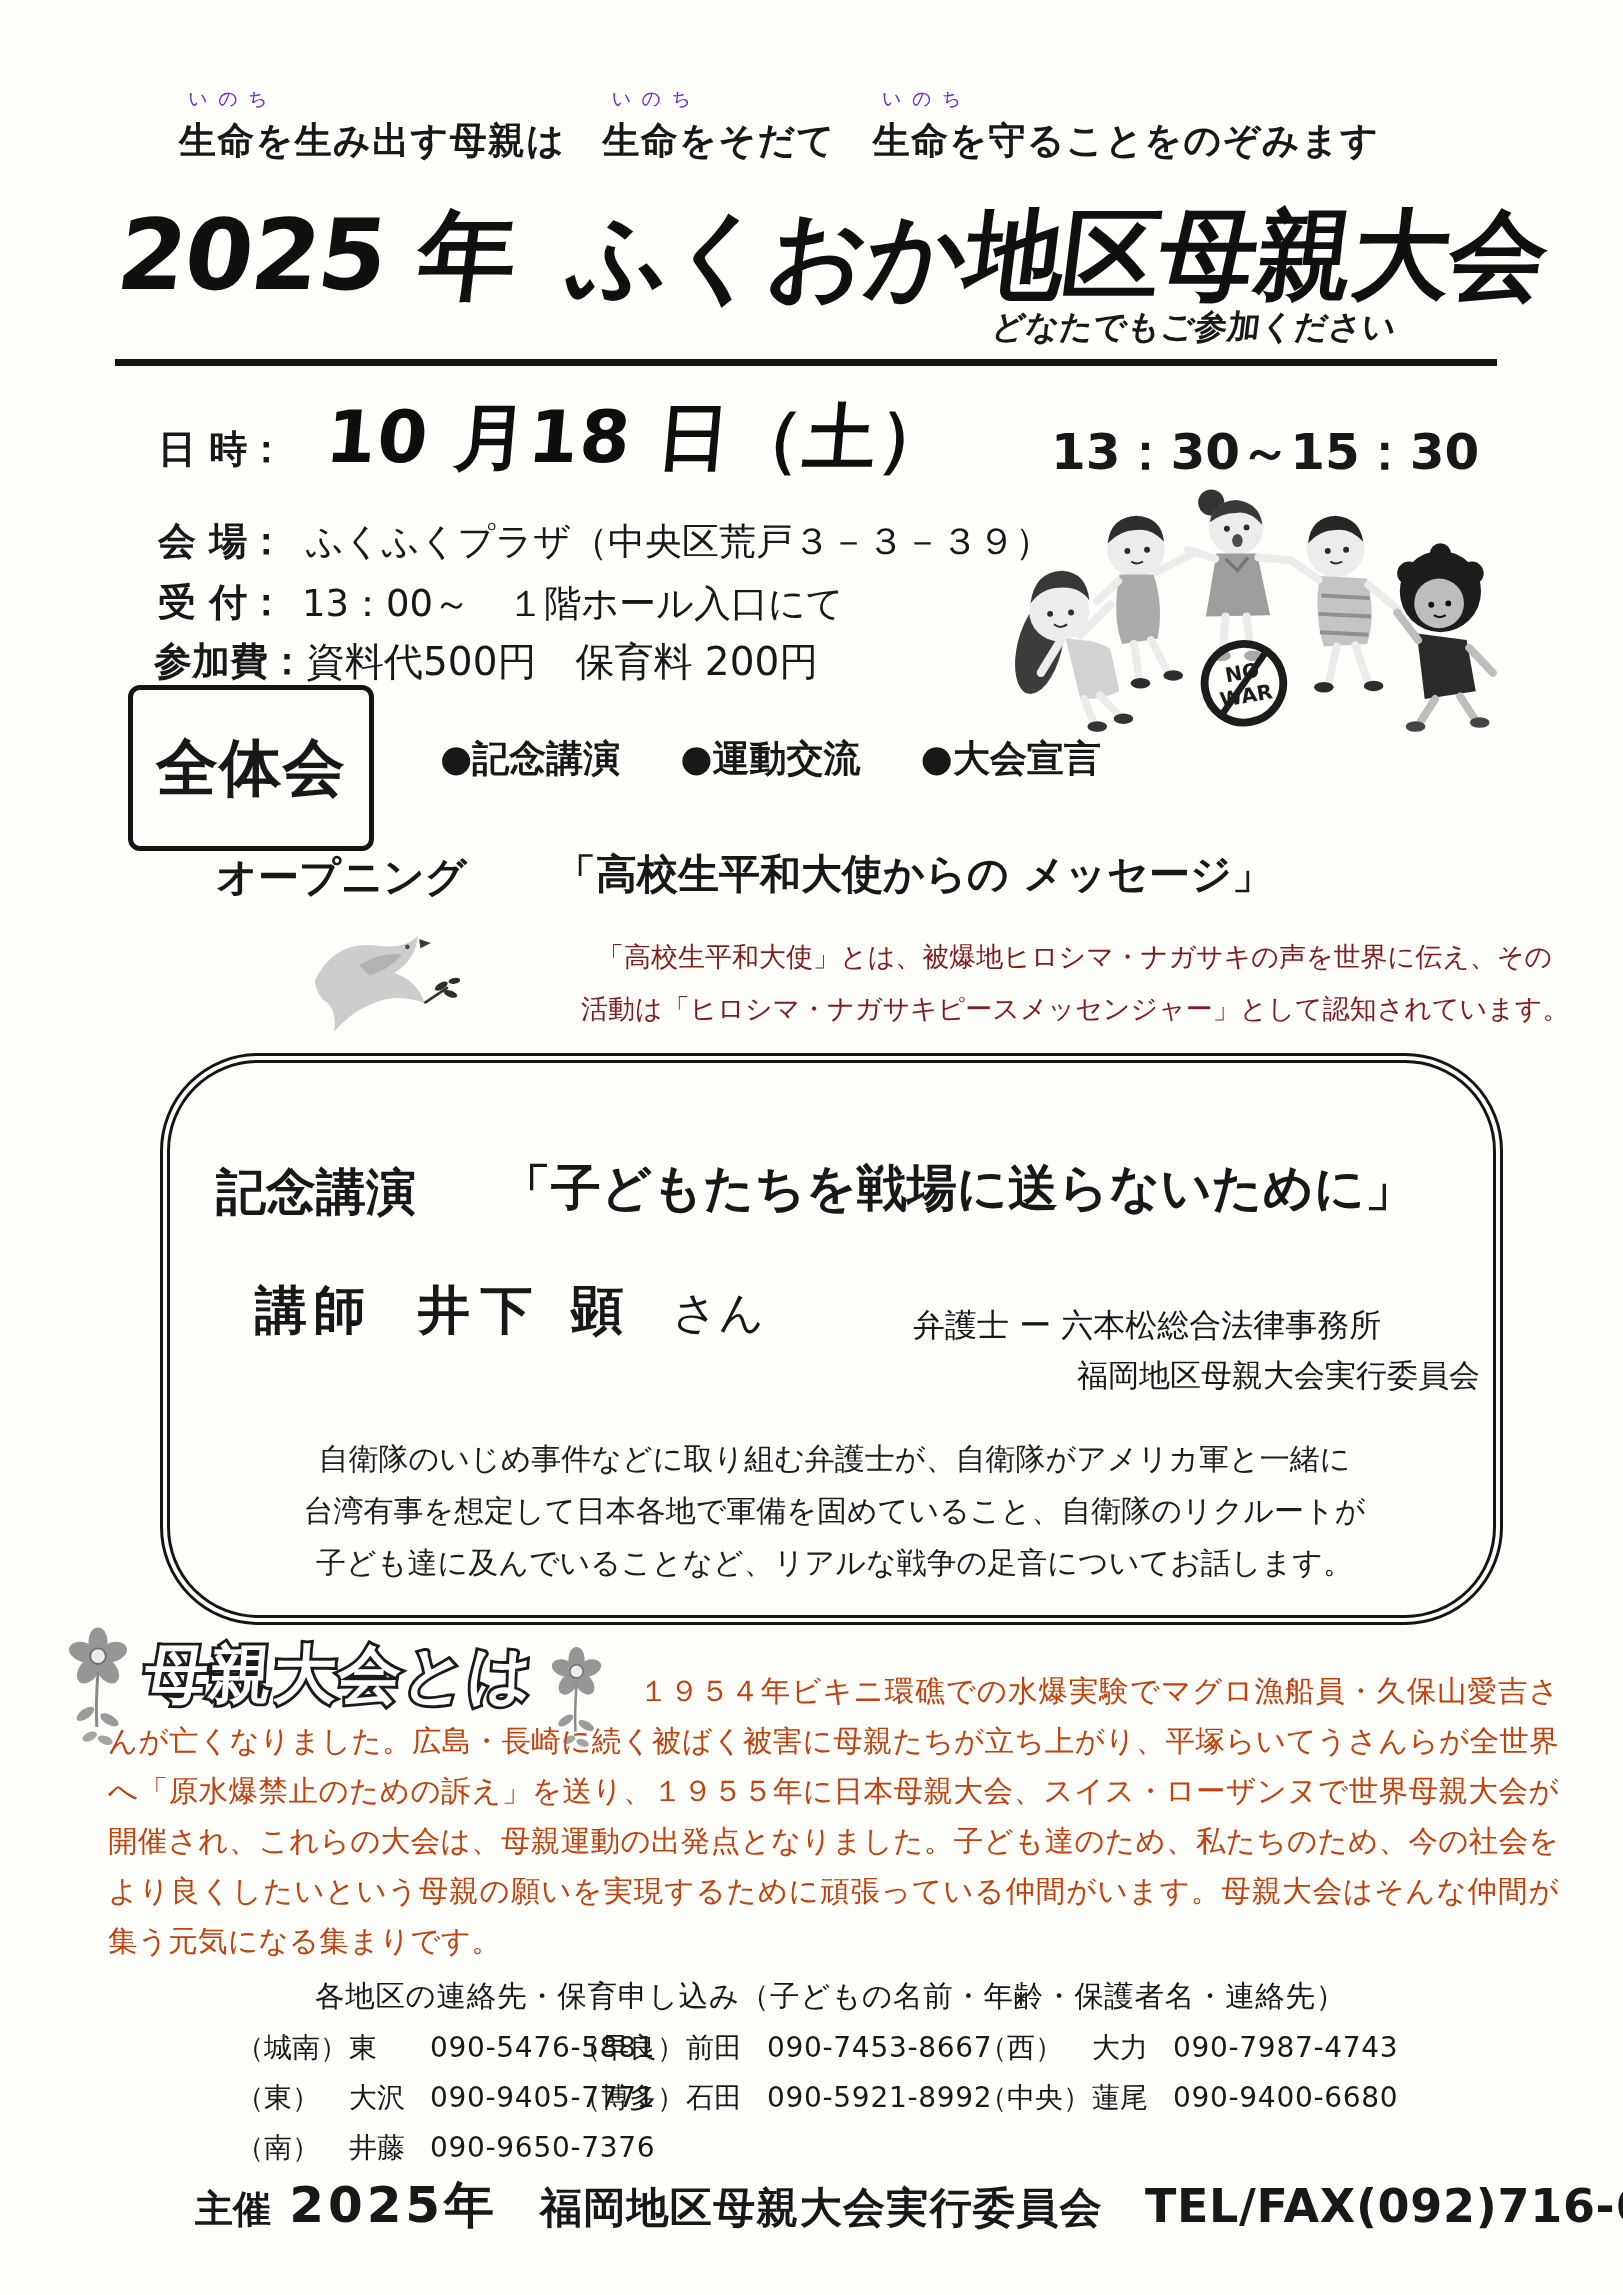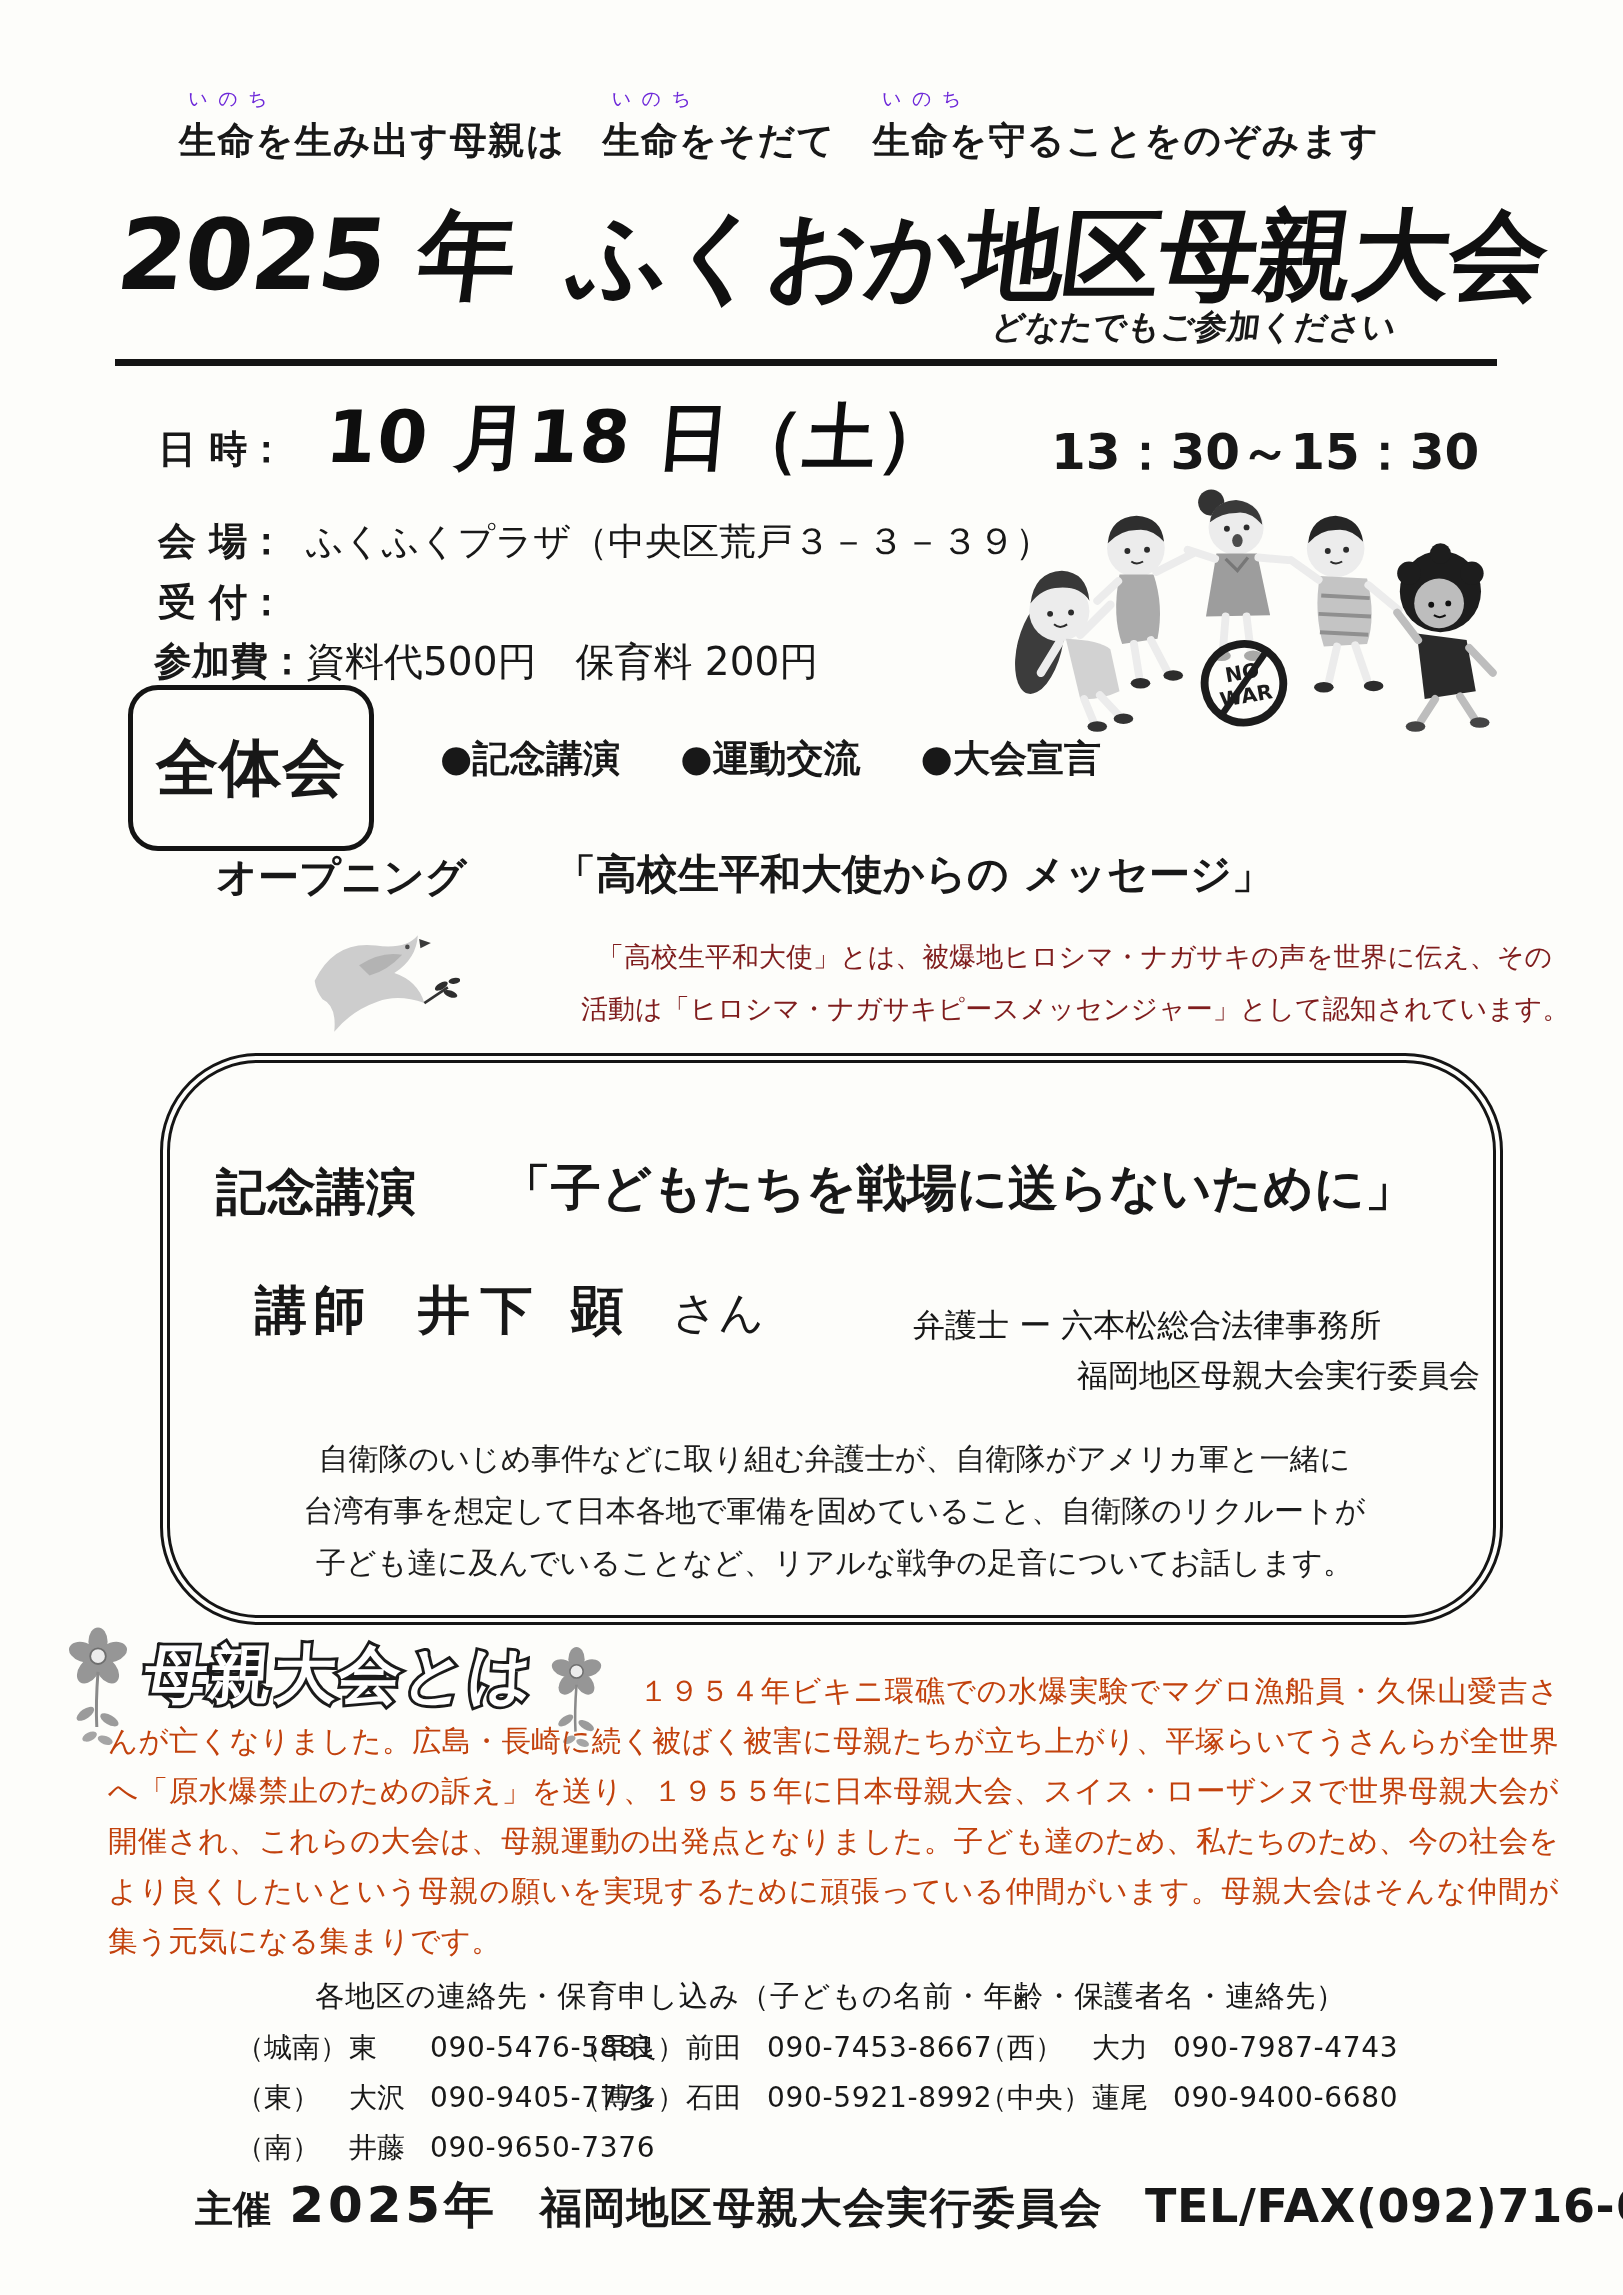--- a/index.html
+++ b/index.html
@@ -32,21 +32,21 @@
   .lbl{position:absolute;font-size:38px;font-weight:600;white-space:nowrap;}
   .val{position:absolute;font-size:37px;font-weight:500;white-space:nowrap;}
   .date-big{
     position:absolute;left:326px;top:390px;font-size:72px;font-weight:900;white-space:nowrap;
     transform:skewX(-5deg);color:#0e0e0e;letter-spacing:1.3px;
   }
   .time-big{position:absolute;left:1011px;top:419px;font-size:50px;font-weight:600;white-space:nowrap;margin-left:40px;}
   
   .zentai-box{
     position:absolute;left:128px;top:685px;width:236px;height:156px;
-    border:5.2px solid #141414;border-radius:30px;
+    border:5.2px solid #141414;border-radius:12px;
     display:flex;align-items:center;justify-content:center;
     font-size:62px;font-weight:800;letter-spacing:1.3px;background:#fdfdfa;
   }
   .bullets{position:absolute;left:440px;top:734px;display:flex;gap:60px;
     font-size:37px;font-weight:700;white-space:nowrap;}
   .opening-label{position:absolute;left:216px;top:850px;font-size:41px;font-weight:600;}
   .opening-quote{position:absolute;left:555px;top:847px;font-size:41px;font-weight:600;white-space:nowrap;}
   .note{position:absolute;font-size:27px;font-weight:500;white-space:nowrap;color:#7f1d1d;}
   
   .lecture-box{
@@ -137,20 +137,21 @@
   <div class="rule"></div>
 
   <span class="lbl" style="left:158px;top:424px;">日 時：</span>
   <span class="date-big">10 月18 日（土）</span>
   <span class="time-big">13：30～15：30</span>
 
   <span class="lbl" style="left:158px;top:516px;">会 場：</span>
   <span class="val" style="left:306px;top:517px;">ふくふくプラザ（中央区荒戸３－３－３９）</span>
 
   <span class="lbl" style="left:158px;top:577px;">受 付：</span>
+  <span class="val" style="left:302px;top:579px;">13：00～　１階ホール入口にて</span>
 
   <span class="lbl" style="left:154px;top:636px;">参加費：</span>
   <span class="val" style="left:306px;top:635px;font-size:39px;">資料代500円　保育料 200円</span>
 
   <svg class="children" style="position:absolute;left:982px;top:475px;" width="537" height="262" viewBox="0 0 820 400">
 
     <g>
       <ellipse cx="88" cy="262" rx="34" ry="74" fill="#3c3c3c" transform="rotate(14 88 262)"></ellipse>
       <circle cx="118" cy="208" r="46" fill="#ececec"></circle>
       <path d="M74,196 Q80,148 122,146 Q160,148 164,192 Q150,170 118,172 Q92,172 74,196 Z" fill="#383838"></path>

